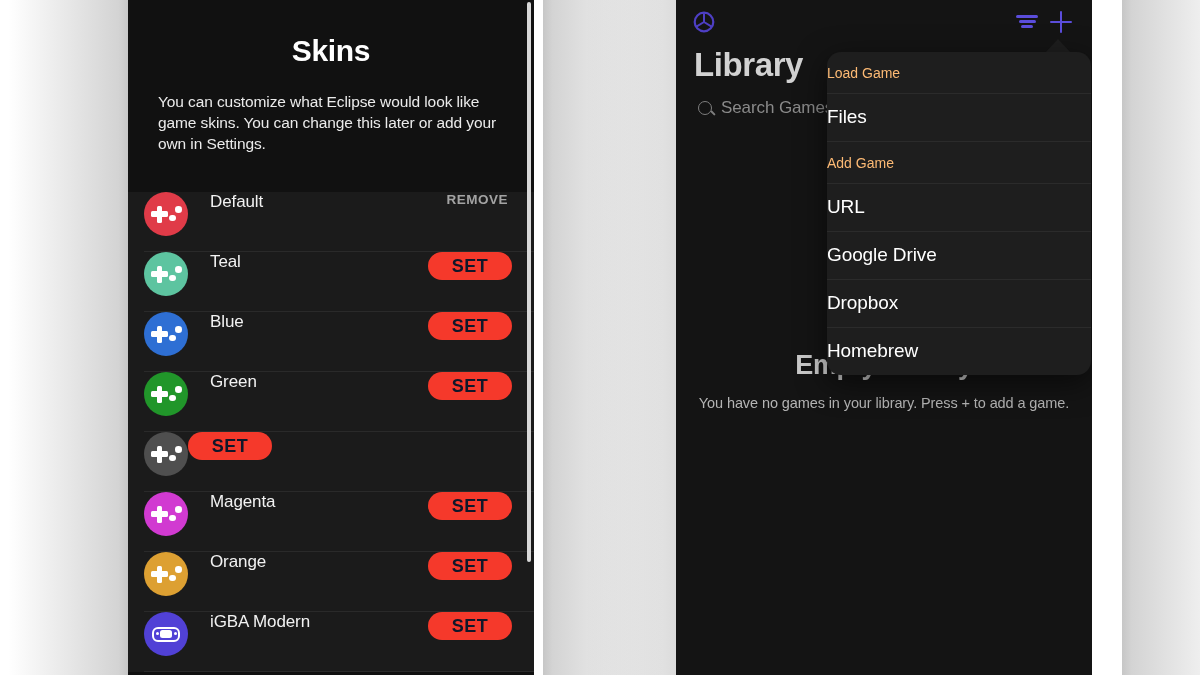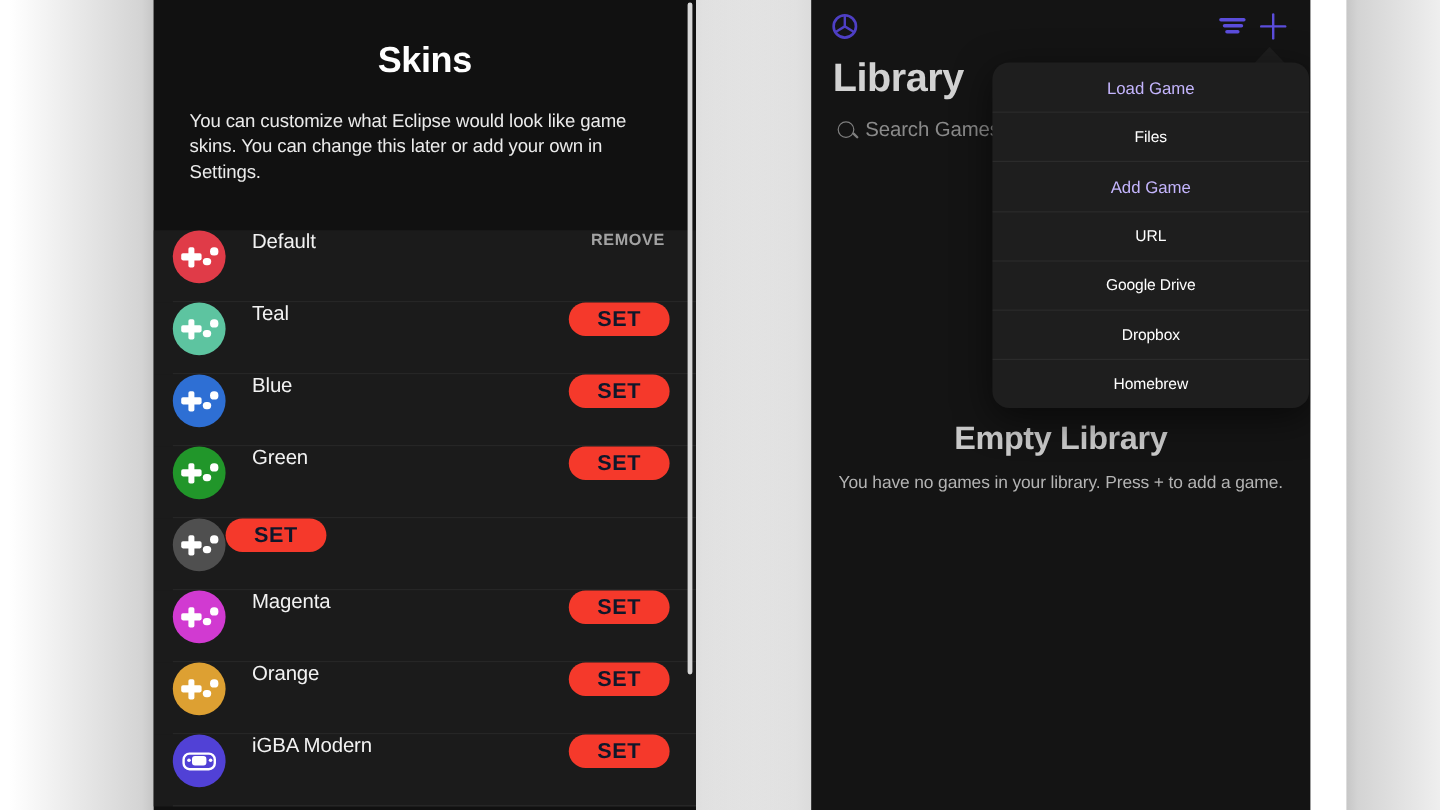--- a/index.html
+++ b/index.html
@@ -12,21 +12,21 @@
   #stage { position: relative; width: 1200px; height: 675px; background:#fff; overflow:hidden; }
 
   
   .shadow-l-left  { position:absolute; top:0; height:675px; width:120px;
                     background: linear-gradient(to right, rgba(255,255,255,0) 0%, rgba(120,120,120,0.32) 92%, rgba(120,120,120,0.42) 100%); }
   .shadow-l-right { position:absolute; top:0; height:675px; width:120px;
                     background: linear-gradient(to left, rgba(255,255,255,0) 0%, rgba(120,120,120,0.32) 92%, rgba(120,120,120,0.42) 100%); }
 
   
   .phone { position:absolute; top:0; height:675px; overflow:hidden; }
-  #phone-left  { left:128px; width:452px; background:#101010; }
+  #phone-left  { left:128px; width:406px; background:#101010; }
   #phone-right { left:676px; width:416px; background:#141414; }
 
   
   #skins-header { padding: 34px 30px 0 30px; background:#111111; height:192px; }
   .skins-title {
     color:#ffffff; font-size:30px; font-weight:bold; text-align:center;
     letter-spacing:-0.3px; margin-bottom:23px;
   }
   .skins-desc {
     color:#ebebeb; font-size:15.5px; line-height:21px; letter-spacing:-0.1px;
@@ -104,25 +104,25 @@
     position:absolute; left:151px; top:52px; width:264px;
     background:#1e1e1e; border-radius:14px; overflow:hidden;
     box-shadow: 0 8px 30px rgba(0,0,0,0.55);
   }
   #ctx-caret {
     position:absolute; left:369px; top:39px; width:0; height:0;
     border-left:13px solid transparent; border-right:13px solid transparent;
     border-bottom:14px solid #1e1e1e;
   }
   .ctx-head {
-    color:#c4b5fd; font-size:14px; text-align:center; padding:13px 0 12px;
+    color:#fdba74; font-size:14px; padding:13px 0 12px;
     border-bottom:1px solid #2b2b2b;
   }
   .ctx-item {
-    color:#ffffff; font-size:13px; text-align:center; padding:12px 0 13px;
+    color:#ffffff; font-size:19px; padding:12px 0 13px;
     border-bottom:1px solid #2b2b2b; cursor:pointer; letter-spacing:-0.1px;
   }
   .ctx-item:last-child { border-bottom:none; }
 </style>
 </head>
 <body>
 
 <div id="stage">
 
   <div class="shadow-l-left" style="left:8px;"></div>

